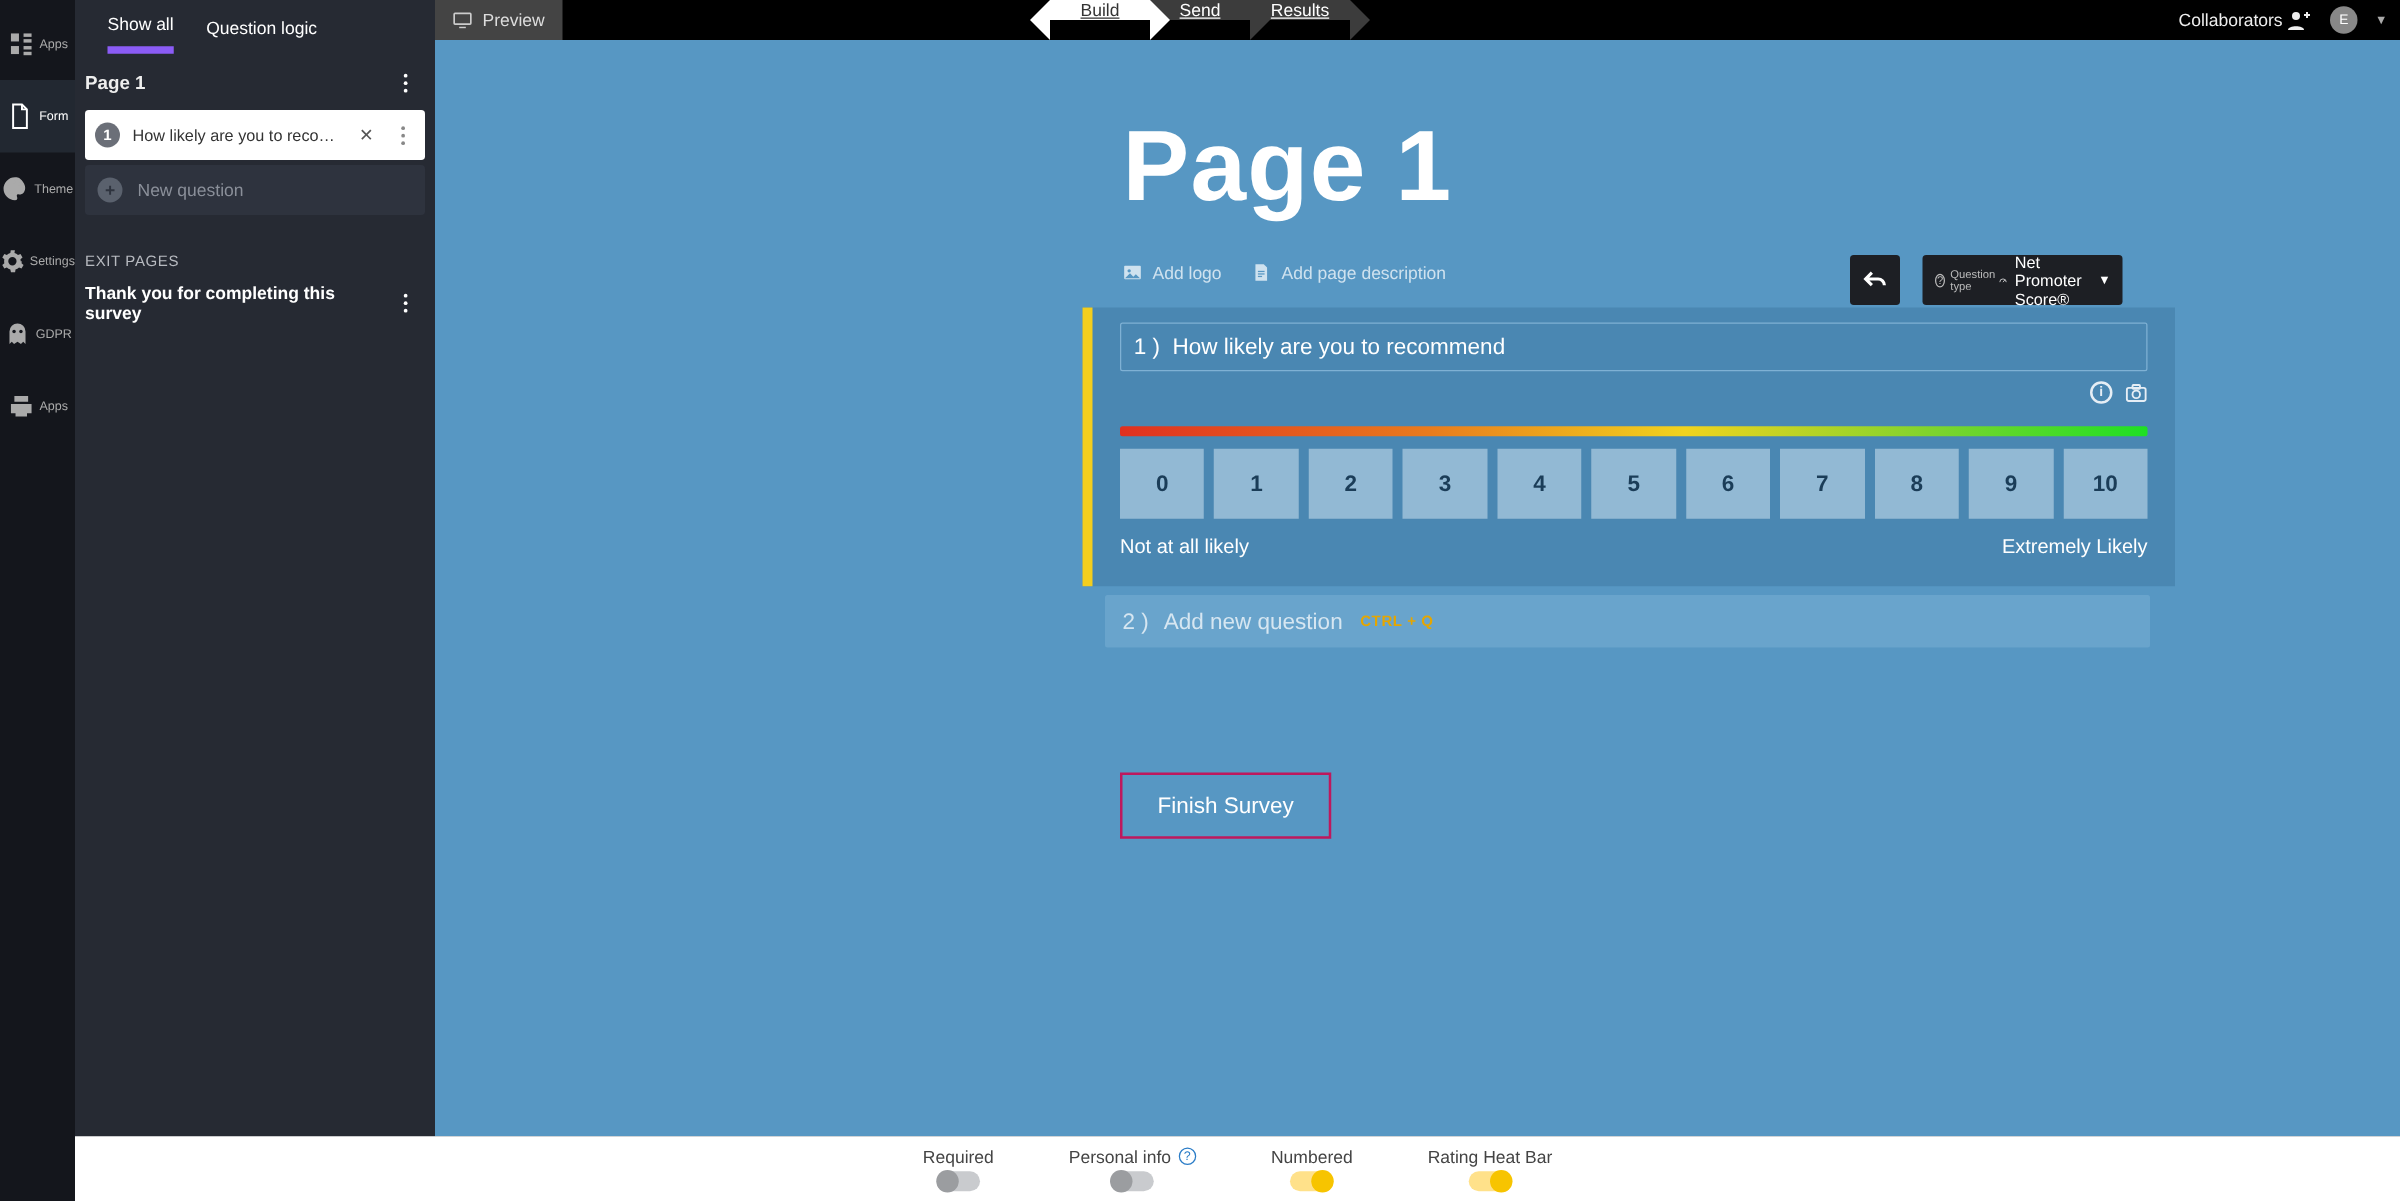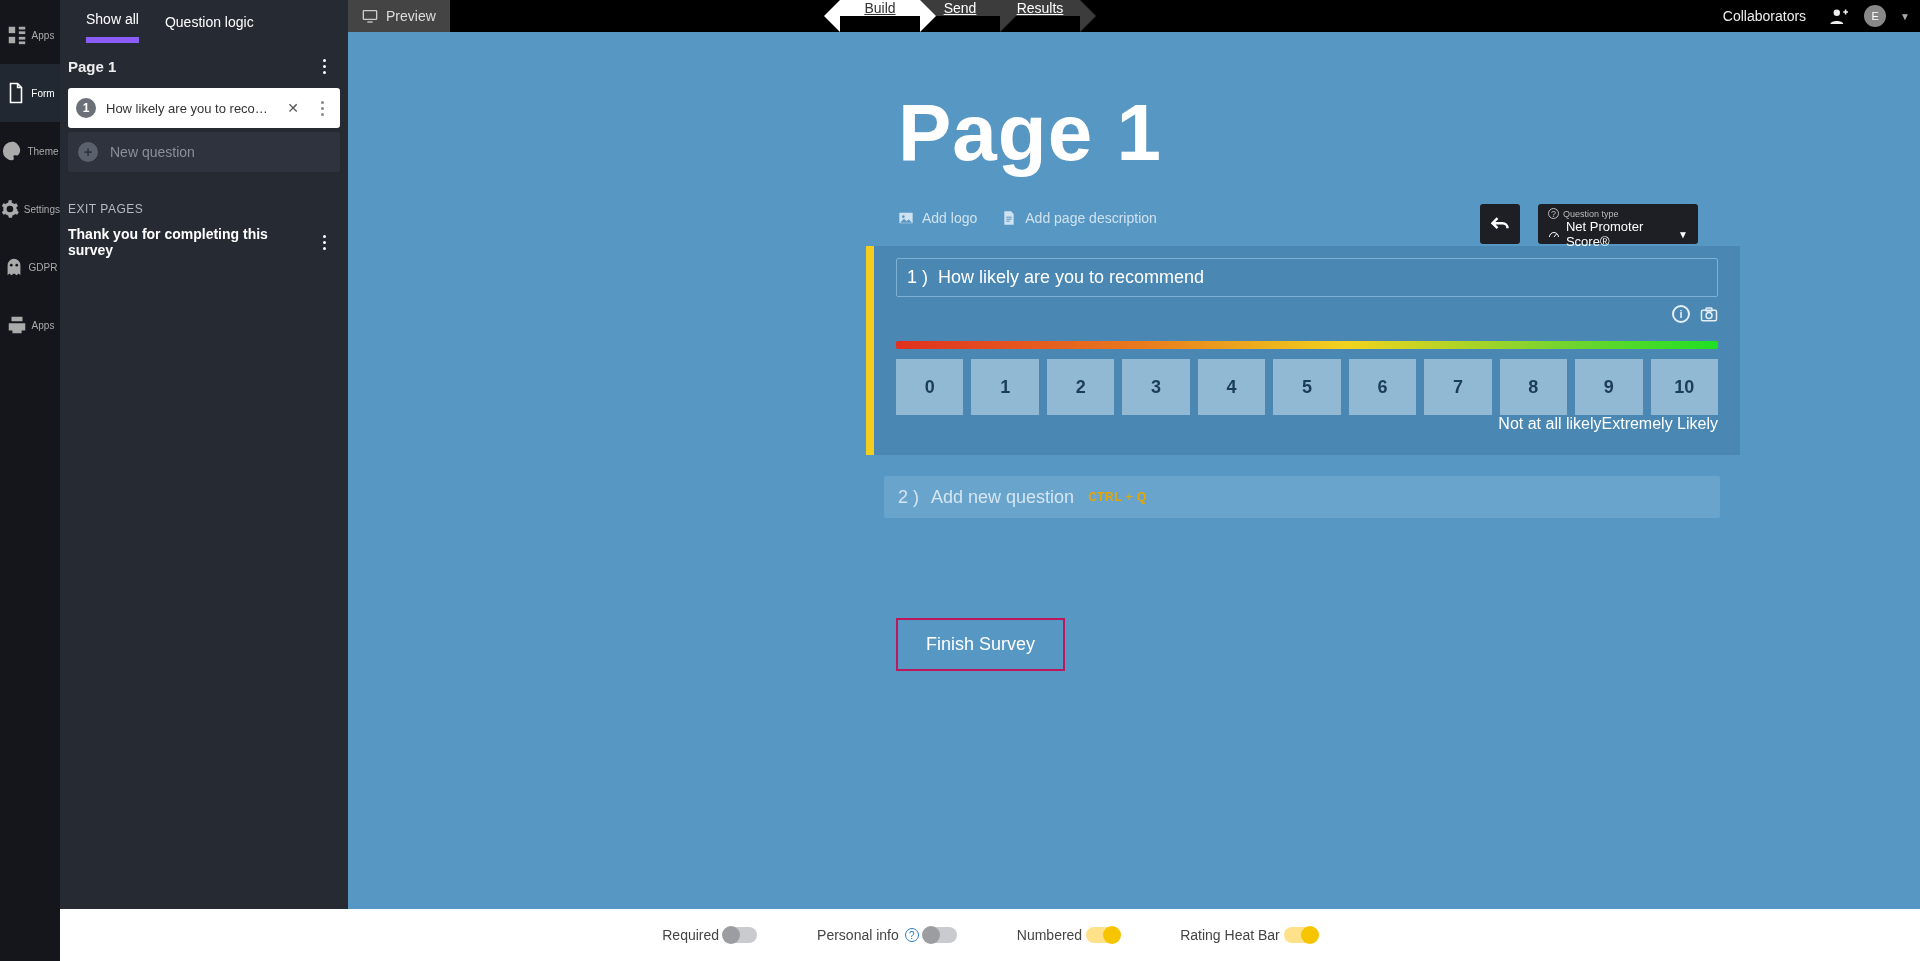--- a/index.html
+++ b/index.html
@@ -18,21 +18,21 @@
   .stage.results { left:1000px; width:80px; background:#3c3c3c; color:#fff; }
   .stage::before, .stage::after { content:""; position:absolute; top:0; width:0; height:0;
     border-top:16px solid transparent; border-bottom:16px solid transparent; }
   .stage.build::before  { left:-16px; border-right:16px solid #fff; }
   .stage.build::after   { right:-16px; border-left:16px solid #fff; z-index:2;}
   .stage.send::before   { left:-16px; }
   .stage.send::after    { right:-16px; border-left:16px solid #3c3c3c; z-index:1; }
   .stage.results::after { right:-16px; border-left:16px solid #3c3c3c; }
 
   .top-right { position:absolute; right:10px; top:0; height:32px; display:flex; align-items:center; gap:14px; color:#eee; font-size:14px;}
-  .top-right .collab { display:flex; align-items:center; gap:24px; cursor:pointer;}
+  .top-right .collab { display:flex; align-items:center; gap:4px; cursor:pointer;}
   .top-right .avatar { width:22px; height:22px; border-radius:50%; background:#888; color:#fff; font-size:11px;
     display:flex; align-items:center; justify-content:center;}
   .top-right .caret { font-size:10px; color:#aaa; cursor:pointer;}
 
   
   .rail { position:absolute; left:0; top:0; bottom:0; width:60px; background:#14161c; color:#aaa;
     display:flex; flex-direction:column; align-items:center; padding-top:6px;}
   .rail .item { width:60px; height:58px; display:flex; flex-direction:row; align-items:center; justify-content:center;
     gap:4px; font-size:10px; cursor:pointer; }
   .rail .item.active { background:#222831; color:#fff;}
@@ -74,54 +74,54 @@
 
   .meta-row { position:absolute; left:550px; top:178px; display:flex; gap:24px; color:#cfe2ef; font-size:14px;}
   .meta-row .chip { display:flex; align-items:center; gap:8px; cursor:pointer;}
   .meta-row svg { width:16px; height:16px; fill:#cfe2ef;}
 
   
   .undo-btn { position:absolute; right:400px; top:172px; width:40px; height:40px; background:#1d1f24; border-radius:3px;
     display:flex; align-items:center; justify-content:center; cursor:pointer;}
   .undo-btn svg { width:20px; height:20px; fill:none; stroke:#fff; stroke-width:3;}
   .qtype { position:absolute; right:222px; top:172px; width:160px; height:40px; background:#1d1f24; border-radius:3px; color:#fff;
-    display:flex; flex-direction:column; justify-content:space-between; padding:4px 10px; cursor:pointer;}
+    display:flex; justify-content:space-between; padding:4px 10px; cursor:pointer;}
   .qtype .lab { font-size:9px; color:#bbb; display:flex; align-items:center; gap:4px;}
   .qtype .lab::before { content:"?"; font-size:9px; width:9px; height:9px; border:1px solid #bbb; border-radius:50%; display:inline-flex; align-items:center; justify-content:center;}
   .qtype .val { font-size:13px; display:flex; align-items:center; gap:6px;}
   .qtype .val .caret { margin-left:auto; font-size:10px;}
   .qtype .val svg { width:14px; height:14px; fill:none; stroke:#fff; stroke-width:2;}
 
   
   .qblock { position:absolute; left:518px; top:214px; right:180px; background:#4a87b2; border-left:8px solid #f3ce1e; padding:12px 22px 22px 22px;}
   .qrow { display:flex; align-items:center; gap:10px; }
   .qinput { flex:1; background:transparent; border:1px solid #7fb1d4; border-radius:2px; color:#fff;
     font-size:18px; padding:8px 10px; outline:none;}
   .qicons { display:flex; gap:10px; color:#e6eef5; align-self:flex-end; padding:4px 0;}
   .qicons svg { width:18px; height:18px; fill:none; stroke:#e6eef5; stroke-width:2; cursor:pointer;}
   .qicons .info { width:18px; height:18px; border:2px solid #e6eef5; border-radius:50%; display:flex; align-items:center; justify-content:center; font-size:11px; font-weight:700; cursor:pointer;}
 
   .heatbar { height:8px; margin-top:14px; border-radius:2px;
     background:linear-gradient(90deg,#e03020 0%,#e97b1d 30%,#f1d31e 55%,#7ad42e 80%,#1ee024 100%);}
   .nps { display:flex; gap:8px; margin-top:10px;}
   .nps .cell { flex:1; height:56px; background:#92b9d4; color:#1b3d58; font-size:18px; font-weight:700;
     display:flex; align-items:center; justify-content:center; cursor:pointer;}
-  .anchors { display:flex; justify-content:flex-end; font-size:16px; margin-top:0;}
+  .anchors { display:flex; justify-content:space-between; font-size:16px; margin-top:14px;}
 
   .addq { position:absolute; left:536px; right:200px; top:444px; height:42px; background:#69a4cc; border-radius:2px;
     display:flex; align-items:center; gap:12px; padding:0 14px; color:#d6e6f1; font-size:18px; cursor:pointer;}
   .addq .num { color:#d6e6f1;}
   .addq .hint { color:#e5a600; font-size:12px; font-weight:700; letter-spacing:0.5px; margin-left:2px;}
 
   .finish { position:absolute; left:548px; top:586px; padding:14px 28px; border:2px solid #be185d; font-size:18px; cursor:pointer;}
 
   
   .footer { position:absolute; left:60px; right:0; bottom:0; height:52px; background:#fff; color:#444;
     display:flex; align-items:center; justify-content:center; gap:60px; font-size:14px;}
-  .opt { display:flex; flex-direction:row; align-items:center; gap:4px;}
+  .opt { display:flex; flex-direction:column; align-items:center; gap:4px;}
   .opt .lab { display:flex; align-items:center; gap:6px;}
   .opt .lab .qmark { width:14px; height:14px; border:1.5px solid #2a7cc7; color:#2a7cc7; border-radius:50%; font-size:10px;
     display:flex; align-items:center; justify-content:center;}
   .toggle { width:34px; height:16px; border-radius:10px; background:#c9cbce; position:relative; cursor:pointer;}
   .toggle .knob { position:absolute; top:-1px; width:18px; height:18px; border-radius:50%; background:#9b9da0;}
   .toggle.off .knob { left:-1px;}
   .toggle.on  { background:#ffe18a;}
   .toggle.on .knob { right:-1px; background:#f7c400;}
 </style>
 </head>

